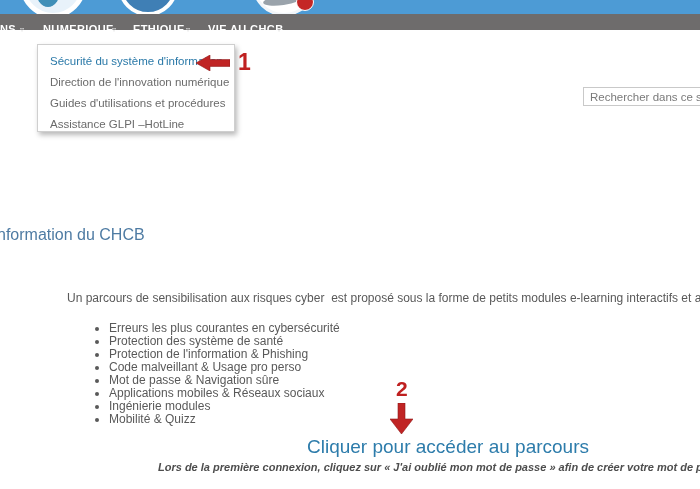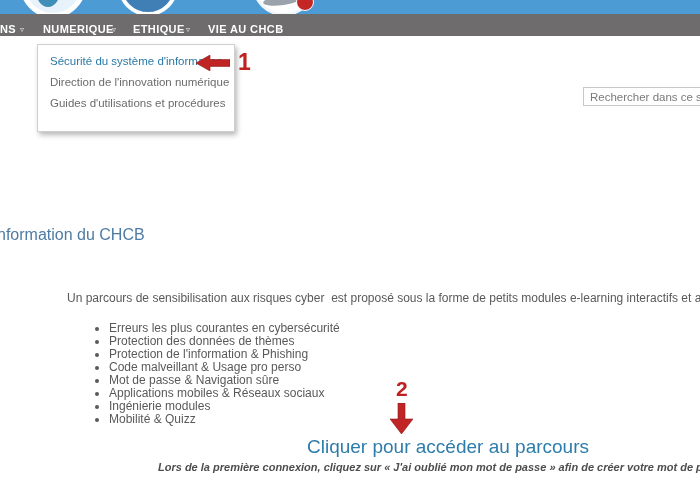--- a/index.html
+++ b/index.html
@@ -10,21 +10,21 @@
   
   #banner{position:absolute;left:0;top:0;width:700px;height:14px;background:#4d9bd5;overflow:hidden;border-bottom:1px solid #79aeda;}
   .logo-circle{position:absolute;border-radius:50%;}
   #logo1{left:20px;top:-48px;width:56px;height:56px;background:#e8f2fa;border:5px solid #fff;}
   #logo1 .inner{position:absolute;left:10px;top:10px;width:26px;height:40px;background:#3f8fb8;border-radius:50%;}
   #logo2{left:118px;top:-44px;width:52px;height:52px;background:#3f7fb5;border:4px solid #fff;}
   #logo3{left:252px;top:-48px;width:58px;height:58px;background:#fff;border:3px solid #f2f6fa;}
   #logo3 .swoosh{position:absolute;left:8px;top:40px;width:40px;height:10px;background:#9aa3ab;border-radius:50%;transform:rotate(-8deg);}
   #logo3-badge{left:296px;top:-7px;width:16px;height:16px;background:#c42626;border:1px solid #fff;}
   
-  #nav{position:absolute;left:0;top:14px;width:700px;height:22px;background:#6e6c6c;}
+  #nav{position:absolute;left:0;top:14px;width:700px;height:16px;background:#6e6c6c;}
   .nav-item{position:absolute;top:0;height:30px;line-height:30px;color:#fff;font-size:11px;font-weight:bold;letter-spacing:.4px;cursor:pointer;}
   .nav-caret{position:absolute;top:1px;height:30px;line-height:30px;color:#e3e3e3;font-size:8px;cursor:pointer;}
   
   #dropdown{position:absolute;left:37px;top:44px;width:196px;height:86px;background:#fff;border:1px solid #cfcfcf;box-shadow:2px 3px 5px rgba(0,0,0,.28);z-index:5;}
   .dd-item{height:21px;line-height:21px;padding-left:12px;font-size:11.5px;color:#6b6b6b;cursor:pointer;white-space:nowrap;}
   .dd-item.first{margin-top:6px;color:#2a79a8;}
   
   .step-num{position:absolute;color:#bf2020;font-weight:bold;z-index:6;}
   #step1{left:238px;top:49px;font-size:23px;}
   #step2{left:396px;top:377px;font-size:21px;}
@@ -67,35 +67,36 @@
     <span class="nav-item" style="left:133px">ETHIQUE</span>
     <span class="nav-caret" style="left:186px">▿</span>
     <span class="nav-item" style="left:208px">VIE AU CHCB</span>
     <span class="nav-caret" style="left:277px">▿</span>
   </div>
 
   <div id="dropdown">
     <div class="dd-item first">Sécurité du système d'information</div>
     <div class="dd-item">Direction de l'innovation numérique</div>
     <div class="dd-item">Guides d'utilisations et procédures</div>
+    <div class="dd-item">Assistance GLPI –HotLine</div>
   </div>
 
   <svg id="arrow1" class="arrow-svg" width="34" height="16" viewBox="0 0 34 16">
     <polygon points="0,8 14,0 14,4.6 34,4.6 34,11.4 14,11.4 14,16" fill="#c02424" stroke="#8f1a1a" stroke-width="0.6"></polygon>
   </svg>
   <div class="step-num" id="step1">1</div>
 
   <input id="search" type="text" placeholder="Rechercher dans ce site" style="">
 
   <div id="page-title">nformation du CHCB</div>
   <div id="intro">Un parcours de sensibilisation aux risques cyber  est proposé sous la forme de petits modules e-learning interactifs et aborde les thèmes suiva</div>
 
   <ul id="topics">
     <li>Erreurs les plus courantes en cybersécurité</li>
-    <li>Protection des données de thèmes</li>
+    <li>Protection des système de santé</li>
     <li>Protection de l'information &amp; Phishing</li>
     <li>Code malveillant &amp; Usage pro perso</li>
     <li>Mot de passe &amp; Navigation sûre</li>
     <li>Applications mobiles &amp; Réseaux sociaux</li>
     <li>Ingénierie modules</li>
     <li>Mobilité &amp; Quizz</li>
   </ul>
 
   <div class="step-num" id="step2">2</div>
   <svg id="arrow2" class="arrow-svg" width="23" height="31" viewBox="0 0 23 31">

